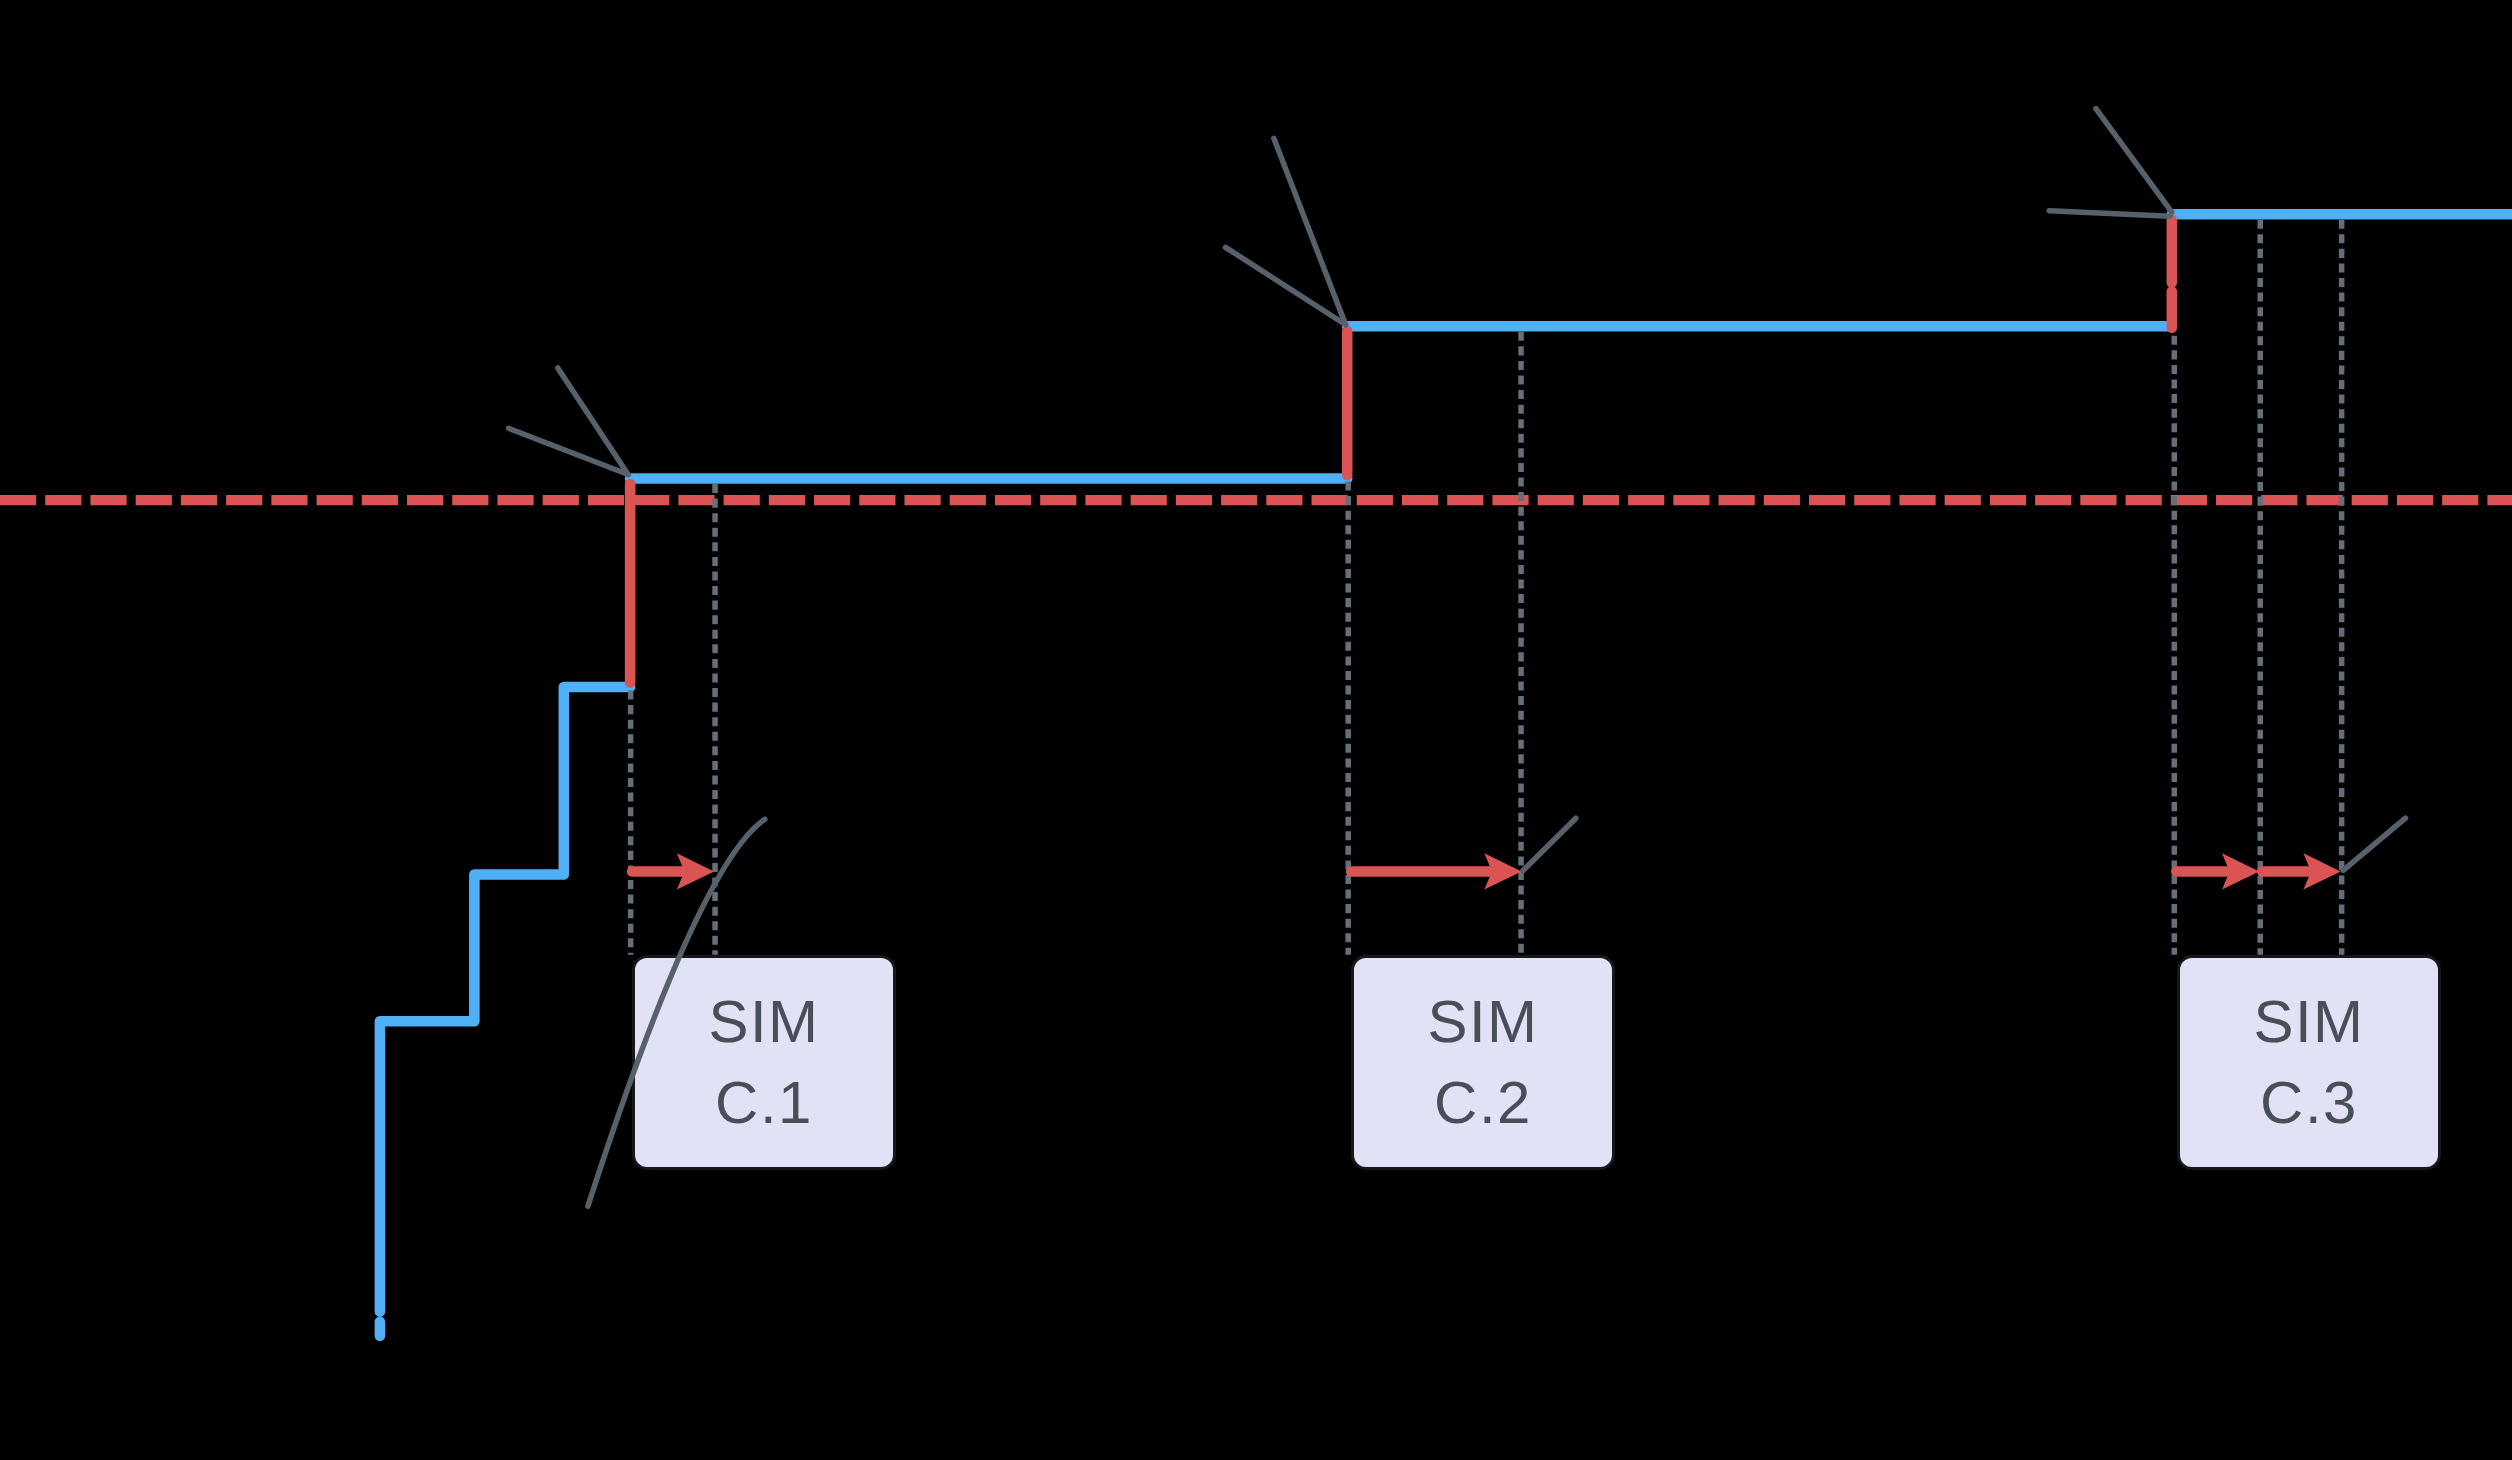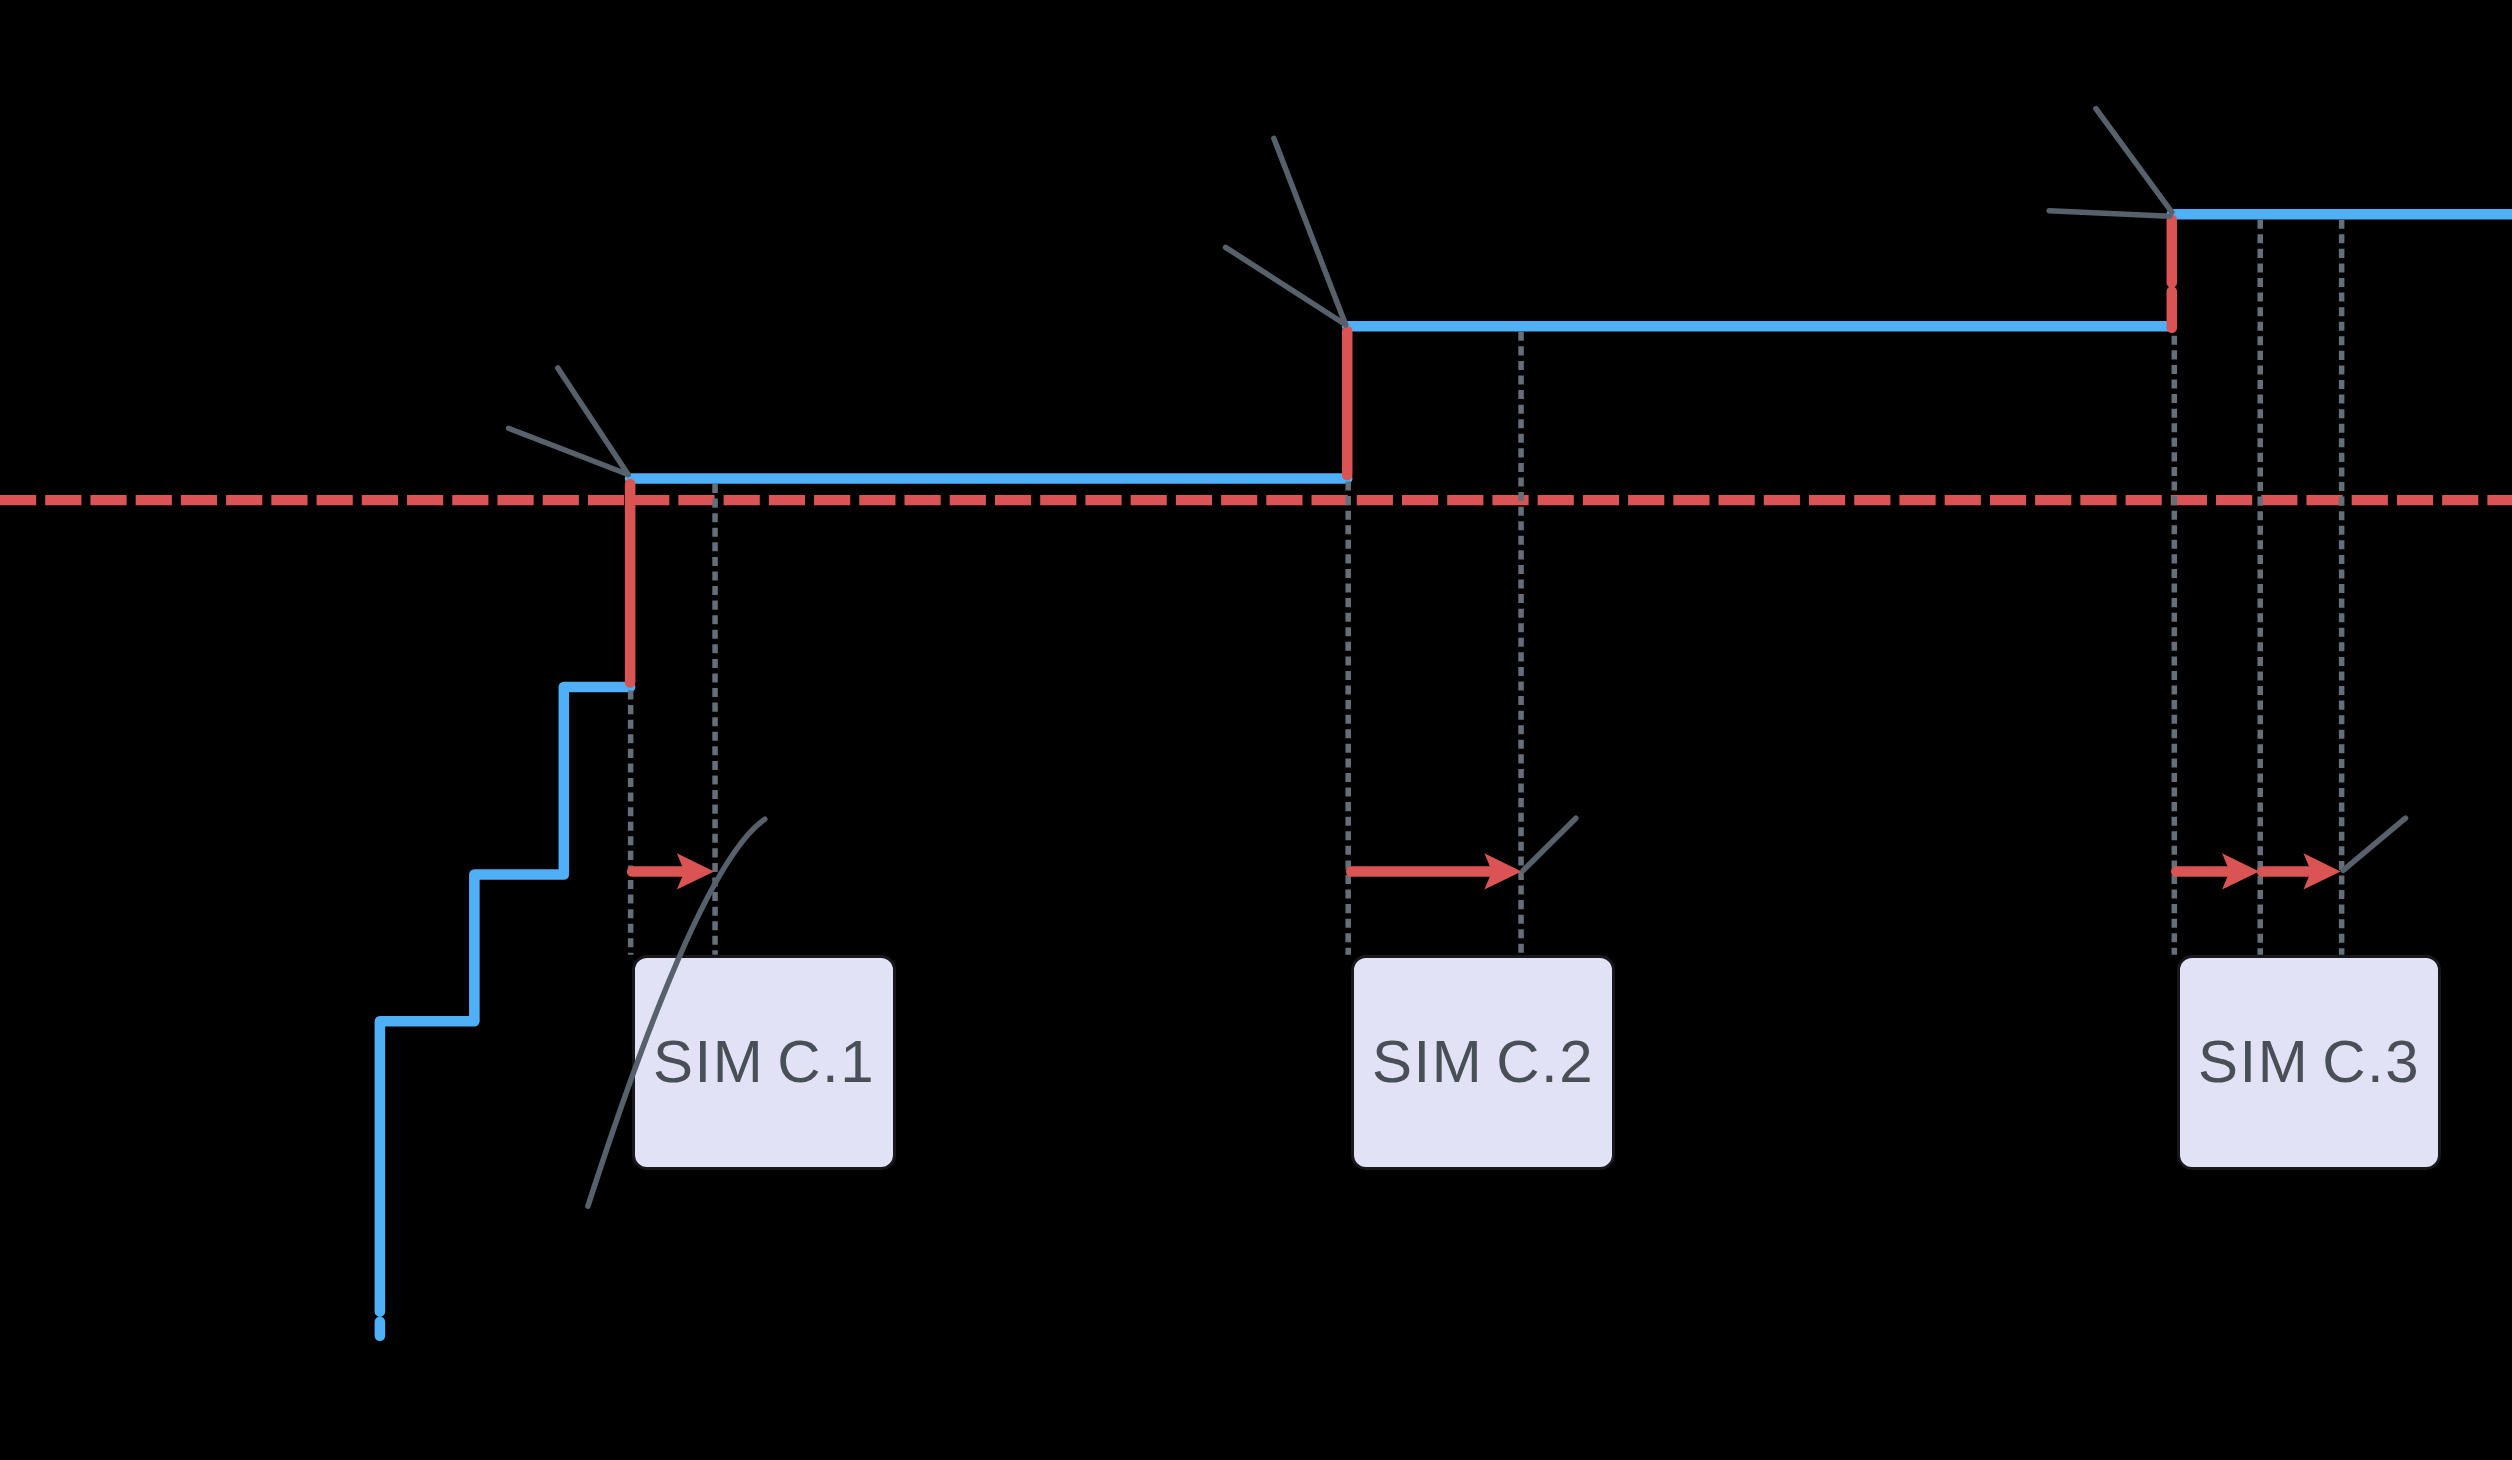--- a/index.html
+++ b/index.html
@@ -9,21 +9,21 @@
     position: relative; overflow: hidden;
     font-family: "Liberation Sans", sans-serif;
   }
   #stage { position: absolute; left: 0; top: 0; width: 3618px; height: 1461px; }
   .sim-box {
     position: absolute; top: 955px; width: 264px; height: 215px;
     box-sizing: border-box;
     background: var(--box-fill, #e2e2f7);
     border: 3px solid var(--box-border, #17171c);
     border-radius: 15px;
-    display: flex; align-items: center; justify-content: center;
+    display: flex; flex-direction: column; align-items: center; justify-content: center;
     gap: 13px;
     color: var(--box-text, #484f56);
     font-size: 60px; letter-spacing: 1.5px; line-height: 1.14;
   }
   .sim-box .bl { display: block; white-space: nowrap; }
   #box-c1 { left: 632px; }
   #box-c2 { left: 1351px; }
   #box-c3 { left: 2177px; }
   svg.overlay { position: absolute; left: 0; top: 0; width: 3618px; height: 1461px; pointer-events: none; }
   .blue-ln   { stroke: var(--blue, #4fb0f7); stroke-width: 21; fill: none; }

